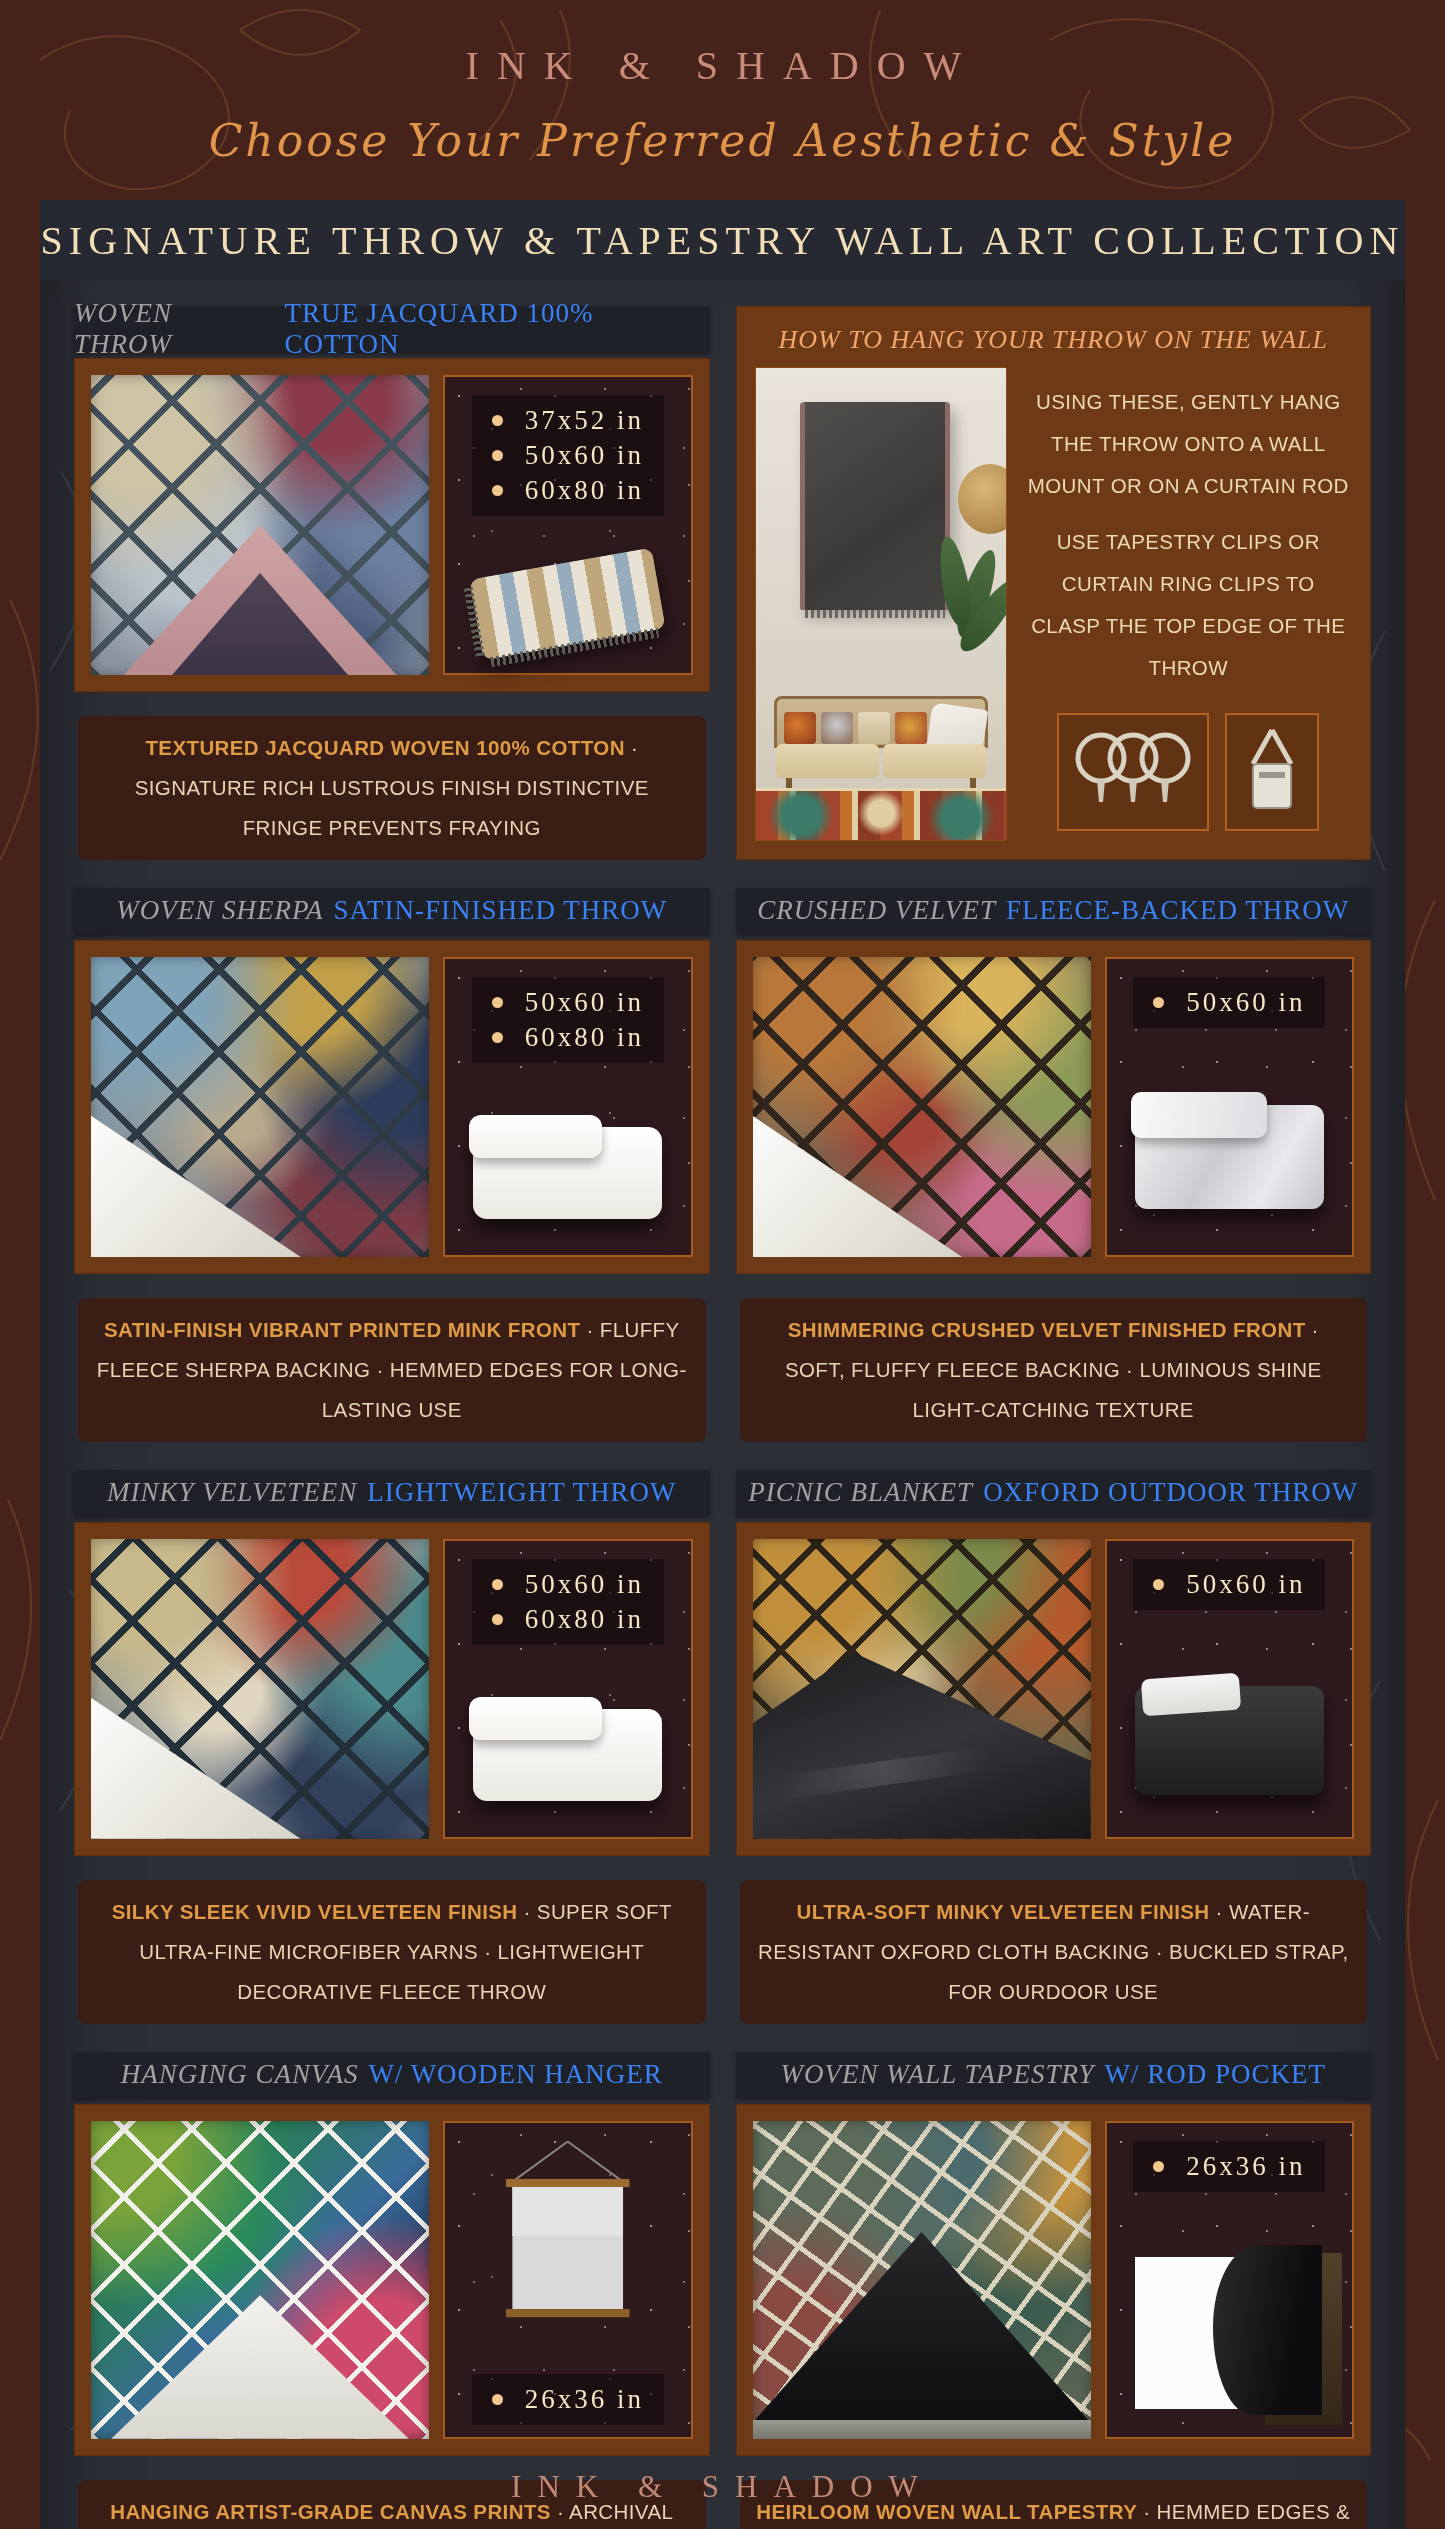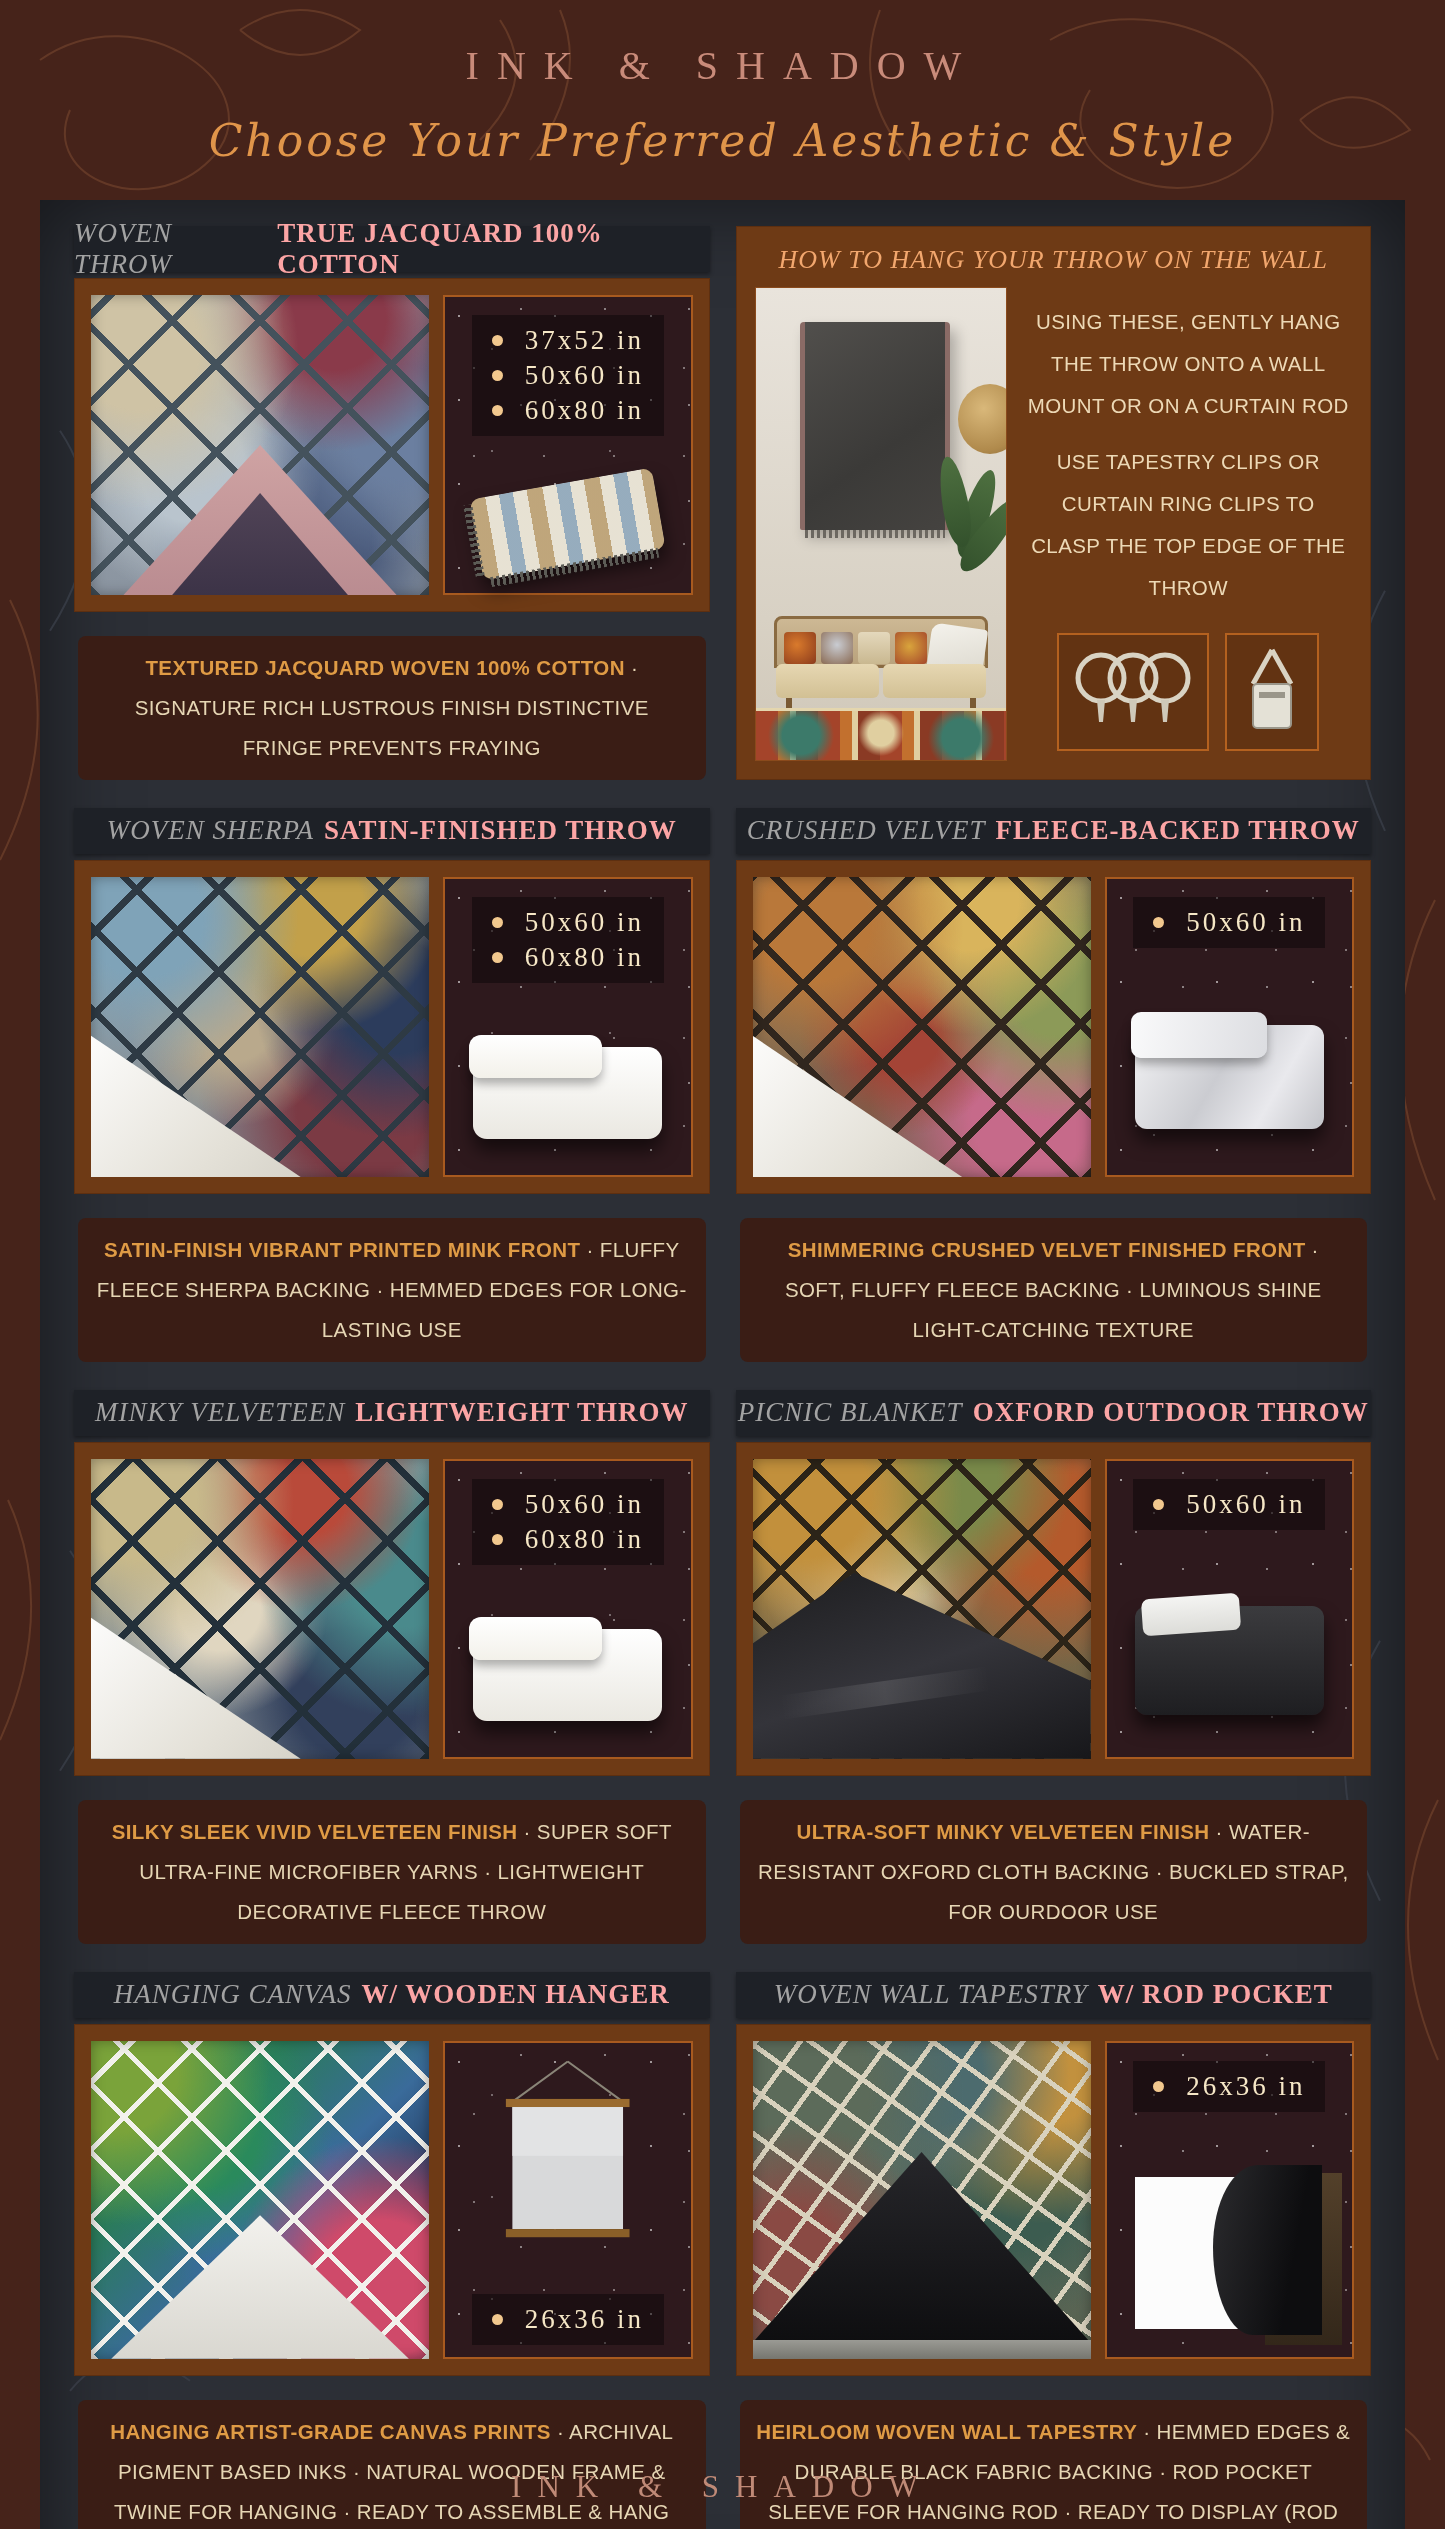--- a/index.html
+++ b/index.html
@@ -42,21 +42,21 @@
   }
 
   
   .panel { display:flex; flex-direction:column; }
   .ptitle {
     height:46px; background:#1e2127; display:flex; align-items:center;
     justify-content:center; gap:10px; margin-bottom:6px;
     box-shadow:0 2px 4px rgba(0,0,0,.4);
   }
   .ti { color:#a3a3a3; font-style:italic; font-size:27px; letter-spacing:1px; }
-  .tr { color:#fca5a5; font-size:27px; letter-spacing:1px;font-weight:bold; }
+  .tr { color:#3b82f6; font-size:27px; letter-spacing:1px; }
 
   .frame {
     background:#6e3a15; border:1px solid #5d2f10; padding:16px;
     display:flex; gap:14px; height:334px;
   }
   .frame.tall { height:352px; }
 
   .collage { flex:1.5; position:relative; overflow:hidden; box-shadow:inset 0 0 14px rgba(0,0,0,.35); }
   .pbox {
     flex:1; border:2px solid #a85a1f; background:#2e191d; position:relative;
@@ -306,20 +306,23 @@
 <main class="content">
   <svg class="colart" viewBox="0 0 1365 2240" aria-hidden="true">
     <g stroke="#3a3e48" fill="none" stroke-width="2" opacity="0.8">
       <path d="M20,140 q60,90 -10,200 M1345,300 q-60,110 0,240"></path>
       <path d="M30,1260 q70,100 -10,220 M1340,1350 q-70,120 0,260"></path>
       <path d="M200,2180 q80,-60 180,0 M900,2200 q90,-60 200,10"></path>
       <path d="M30,2100 q50,-60 120,-10"></path>
     </g>
   </svg>
 
+  <div class="banner">
+    <span>SIGNATURE THROW &amp; TAPESTRY WALL ART COLLECTION</span>
+  </div>
 
   <div class="grid">
 
     <section class="panel">
       <div class="ptitle">
         <em class="ti">WOVEN THROW</em>
         <span class="tr">TRUE JACQUARD 100% COTTON</span>
       </div>
       <div class="frame">
         <div class="collage c1">

